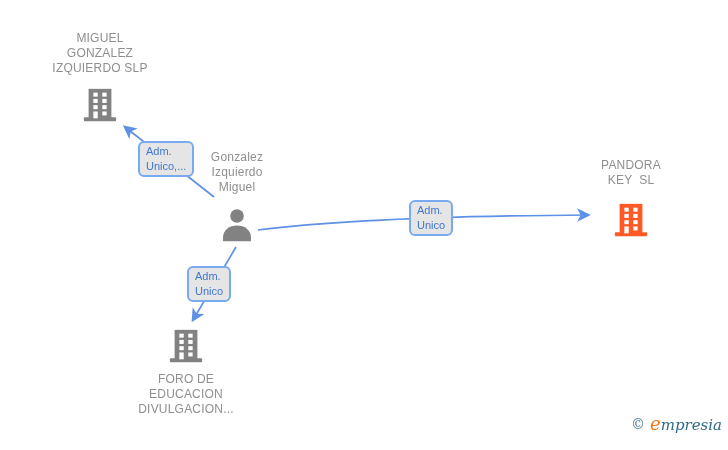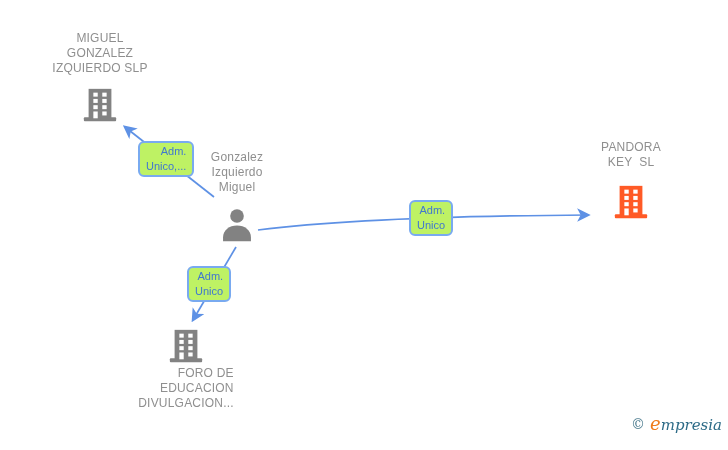--- a/index.html
+++ b/index.html
@@ -46,37 +46,37 @@
   .icon { display: block; line-height: 0; }
   .icon-gray  { color: var(--icon-gray, #828282); }
   .icon-orange{ color: var(--icon-orange, #ff5a26); }
 
   #node-company-top { left: 25px;  top: 31px; }
   #node-company-top .icon { margin-top: 10px; }
 
   #node-person { left: 162px; top: 150px; }
   #node-person .icon { margin-top: 12px; }
 
-  #node-company-right { left: 556px; top: 140px; }
+  #node-company-right { left: 556px; top: 158px; }
   #node-company-right .icon { margin-top: 13px; }
 
   #node-company-bottom { left: 111px; top: 327px; }
-  #node-company-bottom .node-label { margin-top: 1px; text-align: right; }
+  #node-company-bottom .node-label { margin-top: 7px; }
 
   
   .edge-label {
     position: absolute;
     z-index: 3;
-    background: #bef264;
+    background: #e5e5e5;
     border: 2px solid var(--label-border, #79aaf0);
     border-radius: 6px;
     color: var(--label-text, #4077d0);
     font-size: 11px;
     line-height: 15px;
-    text-align: right;
+    text-align: left;
     padding: 1px 6px;
     white-space: pre-line;
   }
   #edge-label-top    { left: 138px; top: 141px; }
   #edge-label-right  { left: 409px; top: 200px; }
   #edge-label-bottom { left: 187px; top: 266px; }
 
   
   #brand {
     position: absolute;

